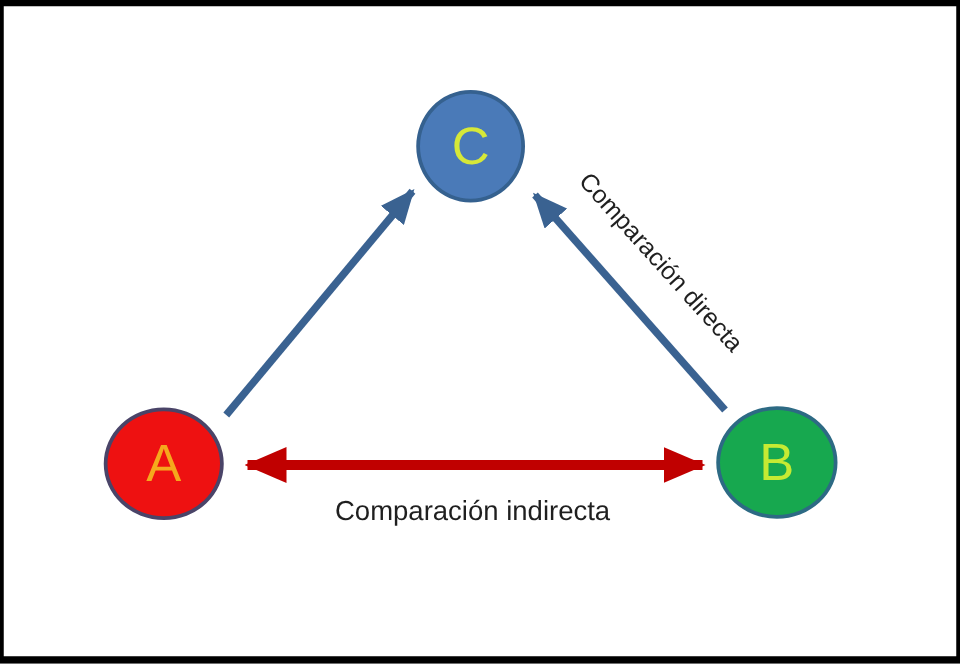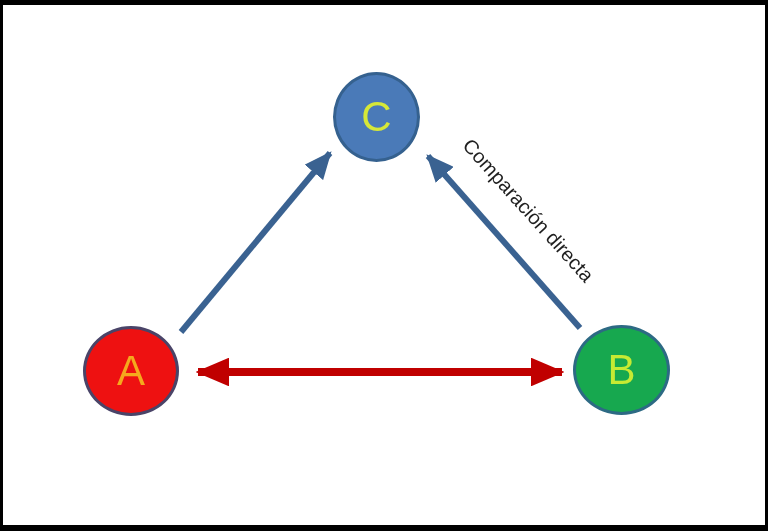--- a/index.html
+++ b/index.html
@@ -109,16 +109,17 @@
   <div class="node node-b">
     <span class="node-label">B</span>
   </div>
 
   <div class="node node-c">
     <span class="node-label">C</span>
   </div>
 
   <div class="edge-label directa">Comparación directa</div>
 
+  <div class="edge-label indirecta">Comparación indirecta</div>
 
   <div class="frame"></div>
 
 </div>
 
 </body></html>

